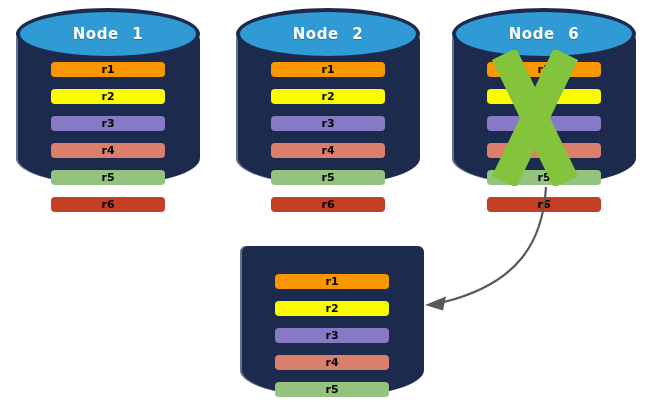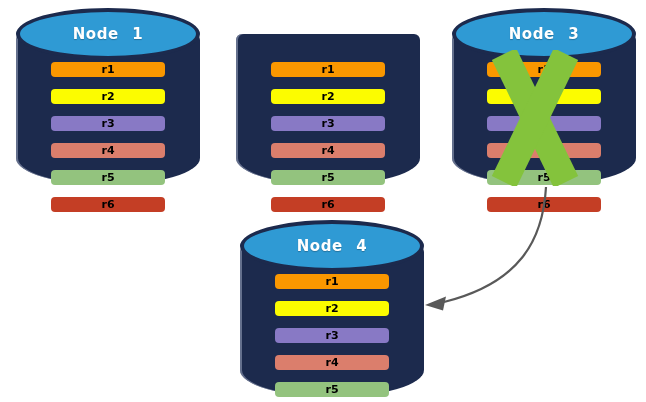--- a/index.html
+++ b/index.html
@@ -48,54 +48,54 @@
       <div class="bar" style="background-color: rgb(252, 252, 0);">r2</div>
       <div class="bar" style="background-color: rgb(136, 121, 197);">r3</div>
       <div class="bar" style="background-color: rgb(219, 126, 108);">r4</div>
       <div class="bar" style="background-color: rgb(147, 195, 126);">r5</div>
       <div class="bar" style="background-color: rgb(196, 62, 37);">r6</div>
     </div>
   </div>
 
   <div class="node" style="left:236px; top:8px;">
     <div class="cyl-body" style="background-color: rgb(28, 42, 77);"></div>
+    <div class="cyl-top" style="background-color: rgb(47, 154, 212); border-color: rgb(28, 42, 77);">
+      <span class="title">Node 2</span>
+    </div>
     <div class="rows">
       <div class="bar" style="background-color: rgb(250, 151, 0);">r1</div>
       <div class="bar" style="background-color: rgb(252, 252, 0);">r2</div>
       <div class="bar" style="background-color: rgb(136, 121, 197);">r3</div>
       <div class="bar" style="background-color: rgb(219, 126, 108);">r4</div>
       <div class="bar" style="background-color: rgb(147, 195, 126);">r5</div>
       <div class="bar" style="background-color: rgb(196, 62, 37);">r6</div>
     </div>
   </div>
 
   <div class="node" style="left:452px; top:8px;">
     <div class="cyl-body" style="background-color: rgb(28, 42, 77);"></div>
     <div class="cyl-top" style="background-color: rgb(47, 154, 212); border-color: rgb(28, 42, 77);">
-      <span class="title">Node 3</span>
+      <span class="title">Node 6</span>
     </div>
     <div class="rows">
       <div class="bar" style="background-color: rgb(250, 151, 0);">r1</div>
       <div class="bar" style="background-color: rgb(252, 252, 0);">r2</div>
       <div class="bar" style="background-color: rgb(136, 121, 197);">r3</div>
       <div class="bar" style="background-color: rgb(219, 126, 108);">r4</div>
       <div class="bar" style="background-color: rgb(147, 195, 126);">r5</div>
       <div class="bar" style="background-color: rgb(196, 62, 37);">r6</div>
     </div>
     <svg class="x-overlay" width="90" height="136" viewBox="0 0 90 136">
       <line x1="14" y1="4" x2="76" y2="132" stroke-width="27" stroke-linecap="butt" stroke="#84C33C"></line>
       <line x1="76" y1="4" x2="14" y2="132" stroke-width="27" stroke-linecap="butt" stroke="#84C33C"></line>
     </svg>
   </div>
 
   <div class="node" style="left:240px; top:220px;">
     <div class="cyl-body" style="background-color: rgb(28, 42, 77);"></div>
-    <div class="cyl-top" style="background-color: rgb(47, 154, 212); border-color: rgb(28, 42, 77);">
-      <span class="title">Node 4</span>
-    </div>
     <div class="rows">
       <div class="bar" style="background-color: rgb(250, 151, 0);">r1</div>
       <div class="bar" style="background-color: rgb(252, 252, 0);">r2</div>
       <div class="bar" style="background-color: rgb(136, 121, 197);">r3</div>
       <div class="bar" style="background-color: rgb(219, 126, 108);">r4</div>
       <div class="bar" style="background-color: rgb(147, 195, 126);">r5</div>
       <div class="bar" style="background-color: rgb(196, 62, 37);">r6</div>
     </div>
   </div>
 

